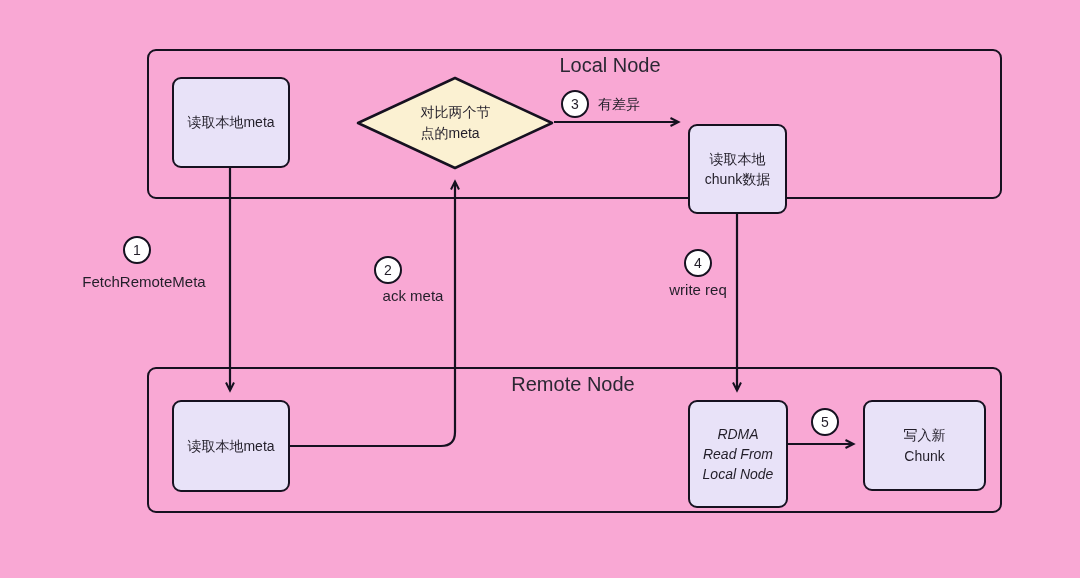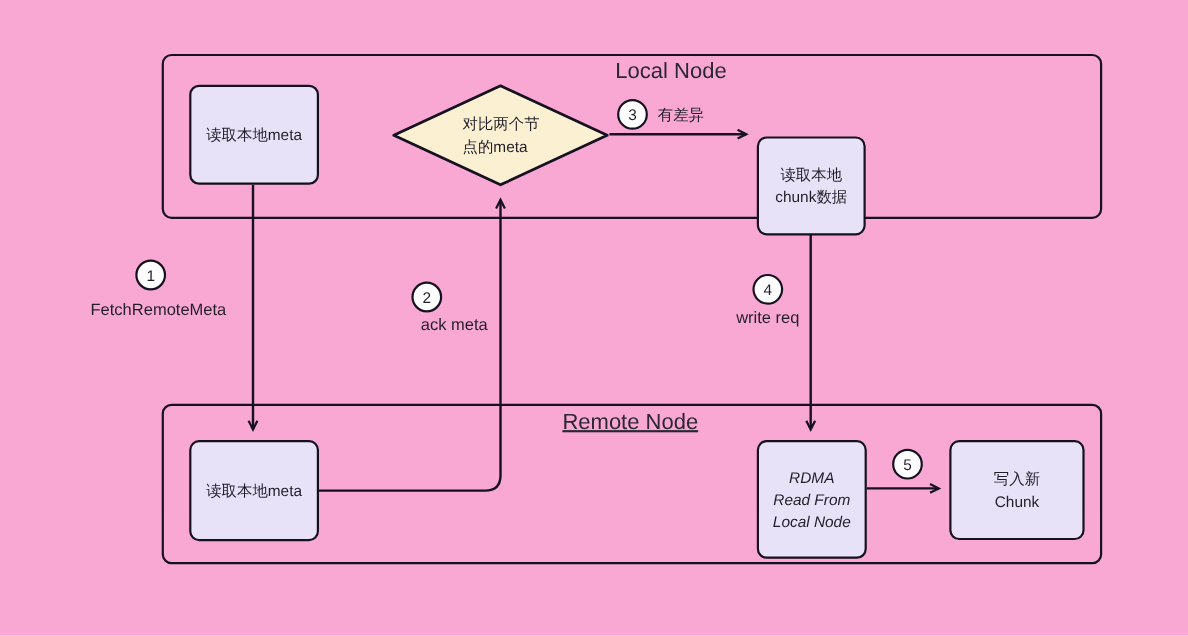--- a/index.html
+++ b/index.html
@@ -114,21 +114,21 @@
     <path class="edge" d="M554,122 L678,122" marker-end="url(#arrow)"></path>
     <path class="edge" d="M737,168 L737,390" marker-end="url(#arrow)"></path>
     <path class="edge" d="M788,444 L853,444" marker-end="url(#arrow)"></path>
     <polygon class="diamond-shape" points="358,123 455,78 552,123 455,168"></polygon>
   </svg>
 
   <div class="container-box" style="left:147px; top:49px; width:851px; height:146px;"></div>
   <div class="container-title" style="left:545px; top:54px; width:130px;">Local Node</div>
 
   <div class="container-box" style="left:147px; top:367px; width:851px; height:142px;"></div>
-  <div class="container-title" style="left:498px; top:373px; width:150px;text-decoration:underline;">Remote Node</div>
+  <div class="container-title" style="left:498px; top:373px; width:150px;">Remote Node</div>
 
   <div class="node" style="left:172px; top:77px; width:118px; height:91px;">读取本地meta</div>
 
   <div class="diamond-label">对比两个节
 点的meta</div>
 
   <div class="node" style="left:688px; top:78px; width:99px; height:90px;margin-top:46px;">读取本地
 chunk数据</div>
 
   <div class="node" style="left:172px; top:400px; width:118px; height:92px;">读取本地meta</div>

